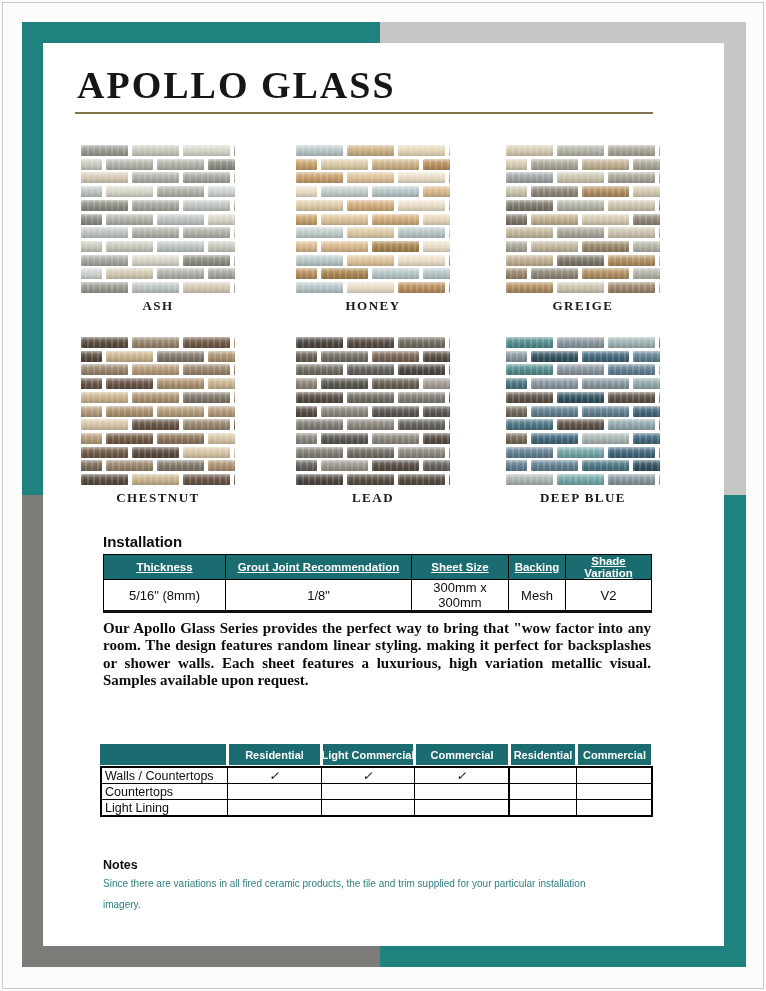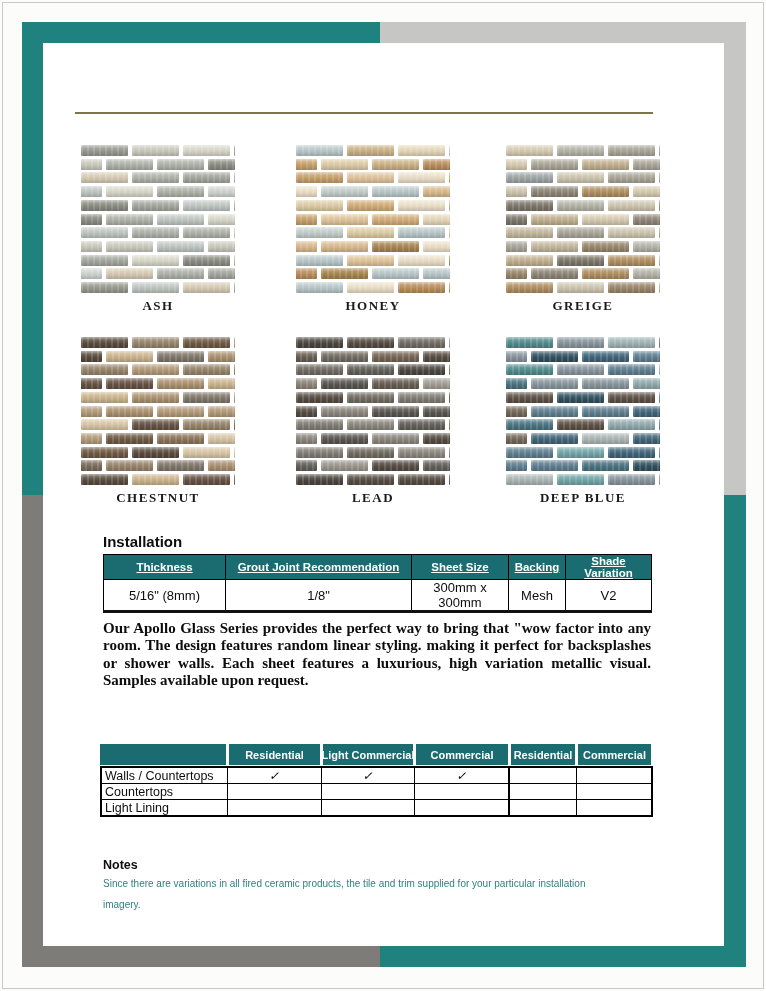--- a/index.html
+++ b/index.html
@@ -123,20 +123,21 @@
 <div class="band silver b-silver-top"></div>
 <div class="band teal b-teal-left"></div>
 <div class="band gray b-gray-left"></div>
 <div class="band silver b-silver-right"></div>
 <div class="band teal b-teal-right"></div>
 <div class="band gray b-gray-bottom"></div>
 <div class="band teal b-teal-bottom"></div>
 
 <div class="page">
 
+  <h1 class="title">APOLLO GLASS</h1>
   <div class="title-underline"></div>
 
   <div class="swatch sw0">
       <div class="bricks">
         <div class="brick" style="left: 0px; top: 0px; width: 47px; height: 11px; background-color: rgb(152, 154, 144);"></div>
         <div class="brick" style="left: 51px; top: 0px; width: 47px; height: 11px; background-color: rgb(201, 201, 189);"></div>
         <div class="brick" style="left: 102px; top: 0px; width: 47px; height: 11px; background-color: rgb(216, 215, 201);"></div>
         <div class="brick" style="left: 153px; top: 0px; width: 47px; height: 11px; background-color: rgb(152, 154, 144);"></div>
         <div class="brick" style="left: -26px; top: 13.7px; width: 47px; height: 11px; background-color: rgb(201, 201, 189);"></div>
         <div class="brick" style="left: 25px; top: 13.7px; width: 47px; height: 11px; background-color: rgb(174, 178, 168);"></div>

